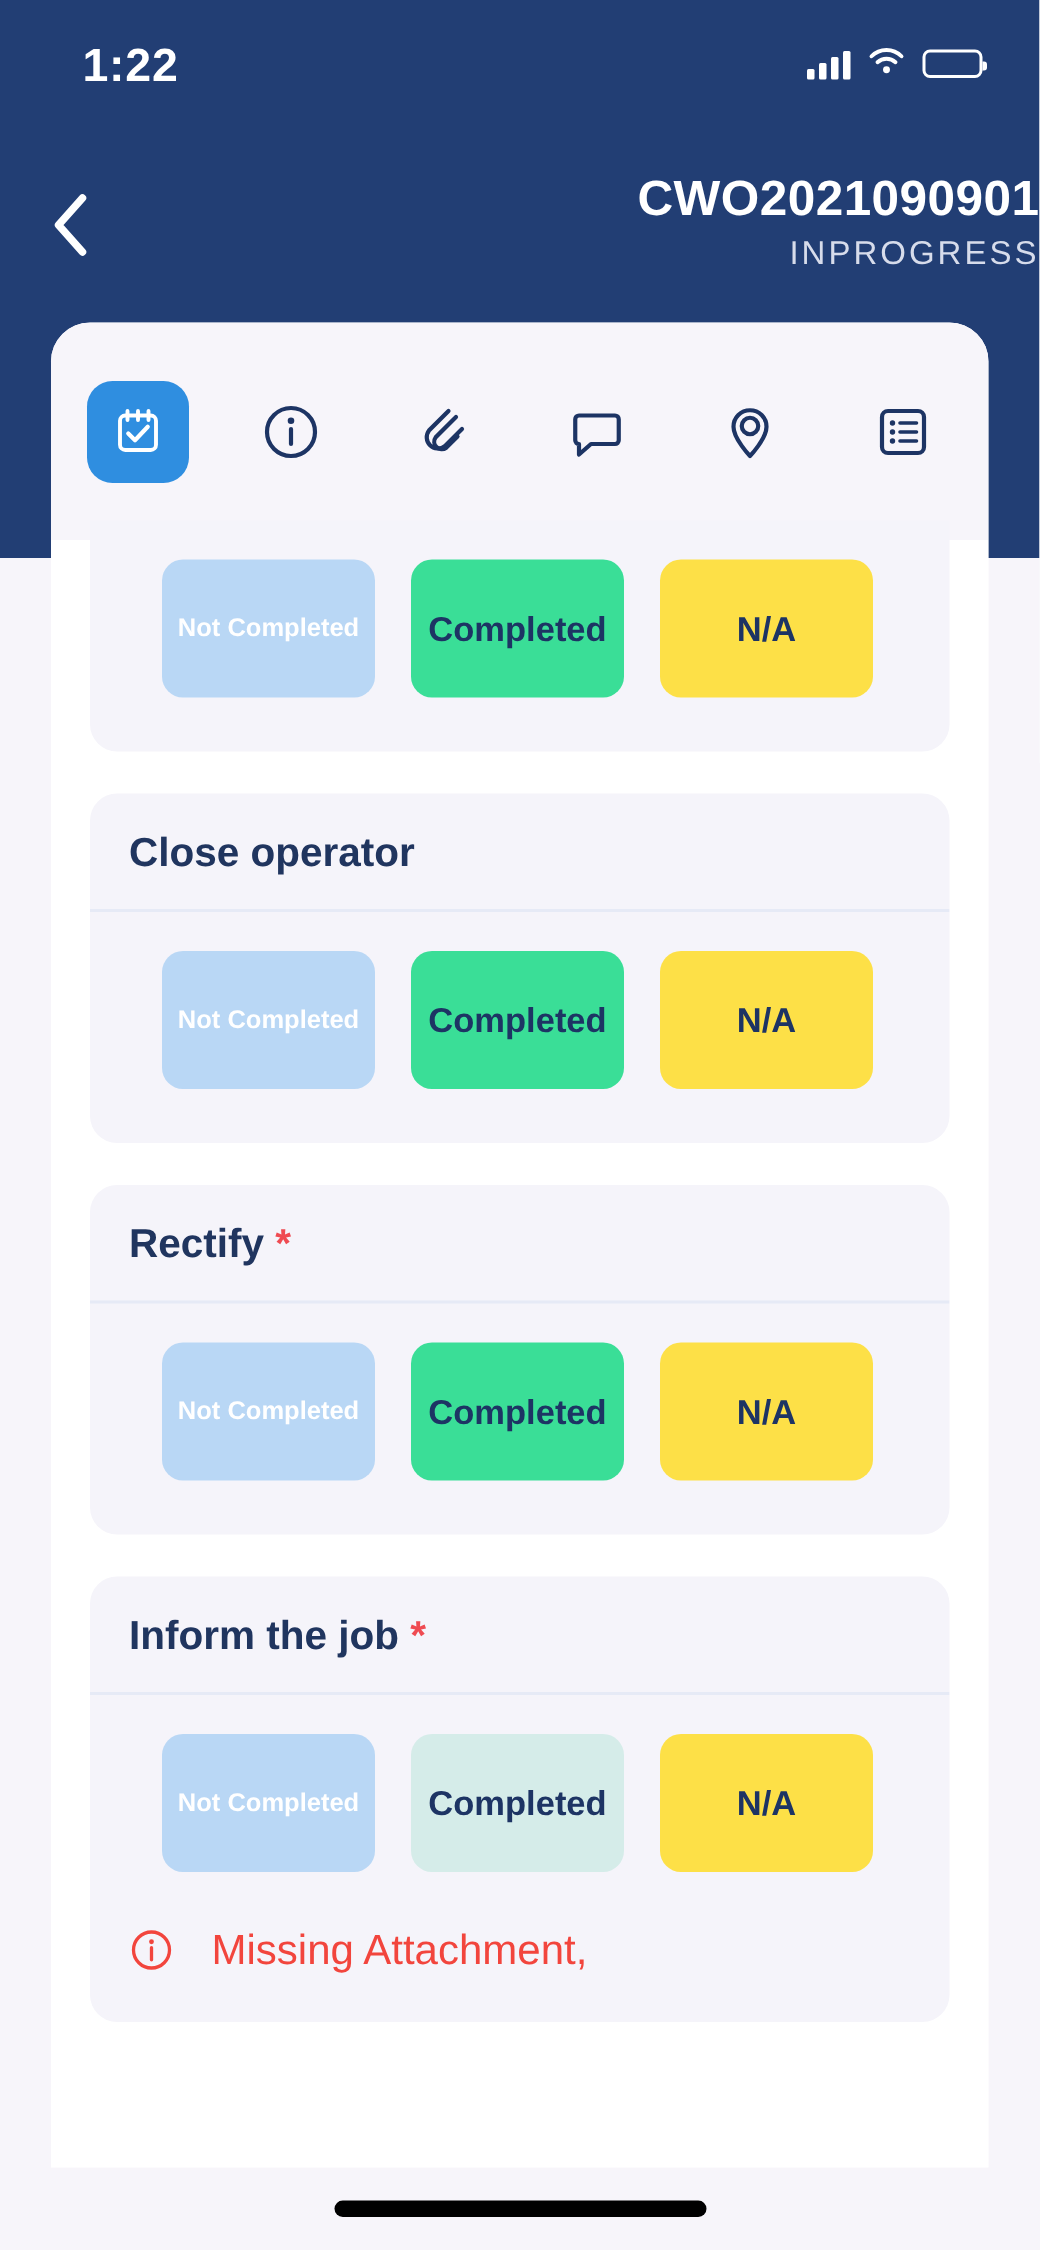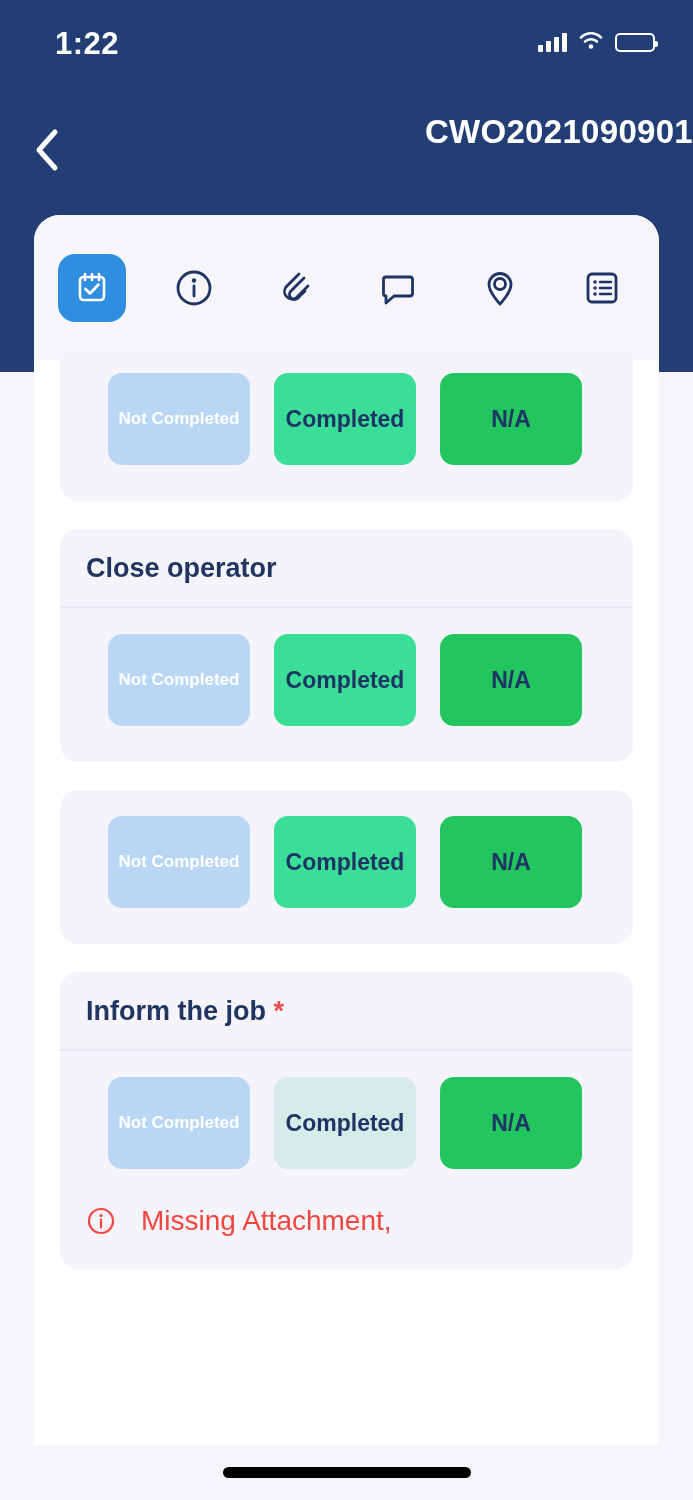--- a/index.html
+++ b/index.html
@@ -99,21 +99,21 @@
   }
   .opt {
     width: 142px; height: 92px; border-radius: 14px;
     display: flex; align-items: center; justify-content: center;
     font-size: 23px; font-weight: bold; color: #1d3464; cursor: pointer;
     text-align: center;
   }
   .opt.notcompleted { background: #b9d7f5; color: #ffffff; font-size: 17px; }
   .opt.completed-sel { background: #3ade97; }
   .opt.completed-unsel { background: #d5ece9; }
-  .opt.na { background: #22c55e; }
+  .opt.na { background: #fde047; }
 
   .error {
     display: flex; align-items: center; gap: 25px;
     padding: 0 0 32px 26px; color: #f2453d; font-size: 28px;
   }
   .error svg { display: block; flex: none; }
 
   
   .home-ind {
     position: absolute; left: 50%; transform: translateX(-50%);
@@ -151,20 +151,21 @@
     </div>
 
     <div class="back-btn">
       <svg width="28" height="44" viewBox="0 0 28 44">
         <path d="M22 4 L6 22 L22 40" stroke="#ffffff" stroke-width="5" fill="none" stroke-linecap="round" stroke-linejoin="round"></path>
       </svg>
     </div>
 
     <div class="title-wrap">
       <div class="wo-title">CWO2021090901</div>
+      <div class="wo-status">INPROGRESS</div>
     </div>
   </div>
 
   <div class="sheet">
 
     <div class="toolbar">
 
       <div class="tool active">
         <svg width="40" height="40" viewBox="0 0 40 40">
           <rect x="8" y="9" width="24" height="23" rx="3.5" stroke="#ffffff" stroke-width="2.6" fill="none"></rect>
@@ -227,20 +228,24 @@
           <span>Close operator</span>
         </div>
         <div class="opts">
           <div class="opt notcompleted">Not Completed</div>
           <div class="opt completed-sel">Completed</div>
           <div class="opt na">N/A</div>
         </div>
       </div>
 
       <div class="card">
+        <div class="card-head">
+          <span>Rectify</span>
+          <span class="req">*</span>
+        </div>
         <div class="opts">
           <div class="opt notcompleted">Not Completed</div>
           <div class="opt completed-sel">Completed</div>
           <div class="opt na">N/A</div>
         </div>
       </div>
 
       <div class="card">
         <div class="card-head">
           <span>Inform the job</span>

